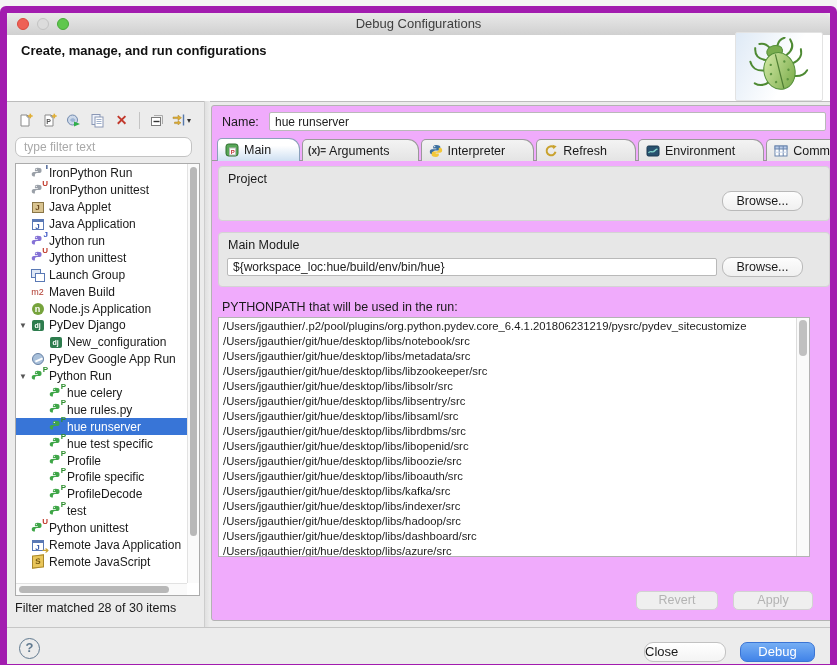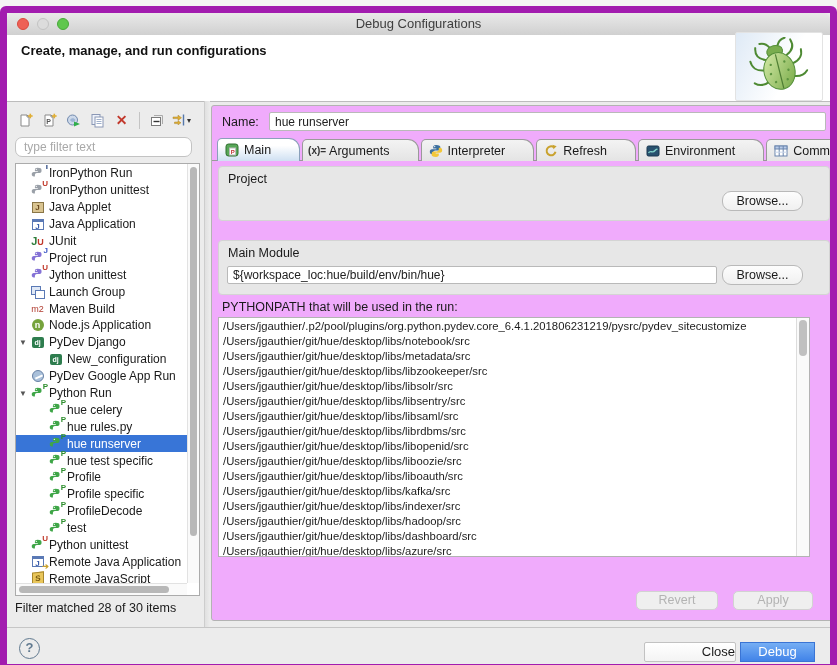--- a/index.html
+++ b/index.html
@@ -73,40 +73,40 @@
 
   .tabs{position:absolute;left:5px;top:32px;height:23px;display:flex;align-items:flex-end;z-index:2;}
   .tab{position:relative;height:22px;display:flex;align-items:center;gap:5px;padding:0 28px 0 7px;font-size:12.5px;color:#1a1a1a;box-sizing:border-box;border:1px solid #9a9a9a;border-bottom:none;border-radius:5px 11px 0 0;background:linear-gradient(#f3f3f3,#e4e4e4);margin-right:2px;}
   .tab.sel{background:linear-gradient(#ffffff 30%,#cfe0f2);border-color:#8aa0ba;height:23px;z-index:3;}
   .tabline{position:absolute;left:0;right:0;top:54px;height:1px;background:#9a9a9a;z-index:1;}
   .argtxt{font-size:10px;color:#333;font-weight:bold;letter-spacing:0;}
   .tabic{display:inline-flex;align-items:center;justify-content:center;width:14px;height:14px;}
 
   .group{position:absolute;left:6px;width:612px;height:55px;box-sizing:border-box;background:#e7e7e7;border:1px solid #d4d4d4;border-radius:4px;}
   .group.project{top:60px;}
-  .group.mainmodule{top:134px;padding-left:31px;}
+  .group.mainmodule{top:126px;padding-left:31px;}
   .grouplabel{position:absolute;left:9px;top:5px;font-size:12.5px;color:#1a1a1a;}
   .groupinput{position:absolute;left:8px;top:25px;width:490px;height:18px;box-sizing:border-box;border:1px solid #b9b9b9;border-radius:2px;background:#fff;font-size:12px;color:#222;padding:0 5px;outline:none;font-family:"Liberation Sans",sans-serif;}
   .browsebtn{position:absolute;left:503px;top:24px;width:81px;height:20px;box-sizing:border-box;border:1px solid #b9b9b9;border-radius:9px;background:linear-gradient(#fdfdfd,#f0f0f0);font-size:12.5px;color:#1a1a1a;text-align:center;line-height:18px;}
 
   .pplabel{position:absolute;left:10px;top:194px;font-size:12.5px;color:#1a1a1a;}
   .pplist{position:absolute;left:6px;top:211px;width:592px;height:240px;box-sizing:border-box;background:#fff;border:1px solid #b3b3b3;overflow:hidden;}
   .pprows{position:absolute;left:0;top:1px;right:13px;bottom:0;overflow:hidden;}
   .pprow{height:15px;line-height:15px;font-size:11.3px;color:#1c1c1c;padding-left:4px;white-space:nowrap;}
   .ppscroll{position:absolute;right:0;top:0;bottom:0;width:13px;background:#fafafa;border-left:1px solid #dcdcdc;box-sizing:border-box;}
   .ppscroll .thumb{position:absolute;left:2px;right:2px;top:2px;height:36px;background:#c0c0c0;border-radius:4px;}
 
   .smallbtn{position:absolute;top:485px;height:19px;box-sizing:border-box;border:1px solid #d2d2d2;border-radius:5px;background:#efefef;font-size:12.5px;color:#b3b3b3;text-align:center;line-height:17px;}
   .revert{left:424px;width:82px;}
   .apply{left:521px;width:80px;}
 
   
   .helpbtn{position:absolute;left:12px;top:10px;width:21px;height:21px;box-sizing:border-box;border:1.5px solid #60798f;border-radius:50%;color:#60798f;font-size:13px;font-weight:bold;text-align:center;line-height:18px;}
-  .closebtn{position:absolute;left:637px;top:14px;width:92px;height:20px;box-sizing:border-box;border:1px solid #c2c2c2;border-radius:2px;background:linear-gradient(#ffffff,#f4f4f4);font-size:13px;color:#1a1a1a;text-align:right;line-height:18px;}
-  .debugbtn{position:absolute;left:733px;top:14px;width:75px;height:20px;box-sizing:border-box;border:1px solid #3a74d4;border-radius:0;background:linear-gradient(#75aef4,#4183e8);font-size:13px;color:#fff;text-align:center;line-height:18px;}
+  .closebtn{position:absolute;left:637px;top:14px;width:82px;height:20px;box-sizing:border-box;border:1px solid #c2c2c2;border-radius:9px;background:linear-gradient(#ffffff,#f4f4f4);font-size:13px;color:#1a1a1a;text-align:left;line-height:18px;}
+  .debugbtn{position:absolute;left:733px;top:14px;width:75px;height:20px;box-sizing:border-box;border:1px solid #3a74d4;border-radius:7px;background:linear-gradient(#75aef4,#4183e8);font-size:13px;color:#fff;text-align:center;line-height:18px;}
 </style>
 </head>
 <body>
 
 <div class="window">
 
   <div class="titlebar">
     <span class="tl close"></span>
     <span class="tl min"></span>
     <span class="tl zoom"></span>
@@ -242,34 +242,27 @@
           <div class="tree-row">
             <span class="sp0"></span>
             <span class="ticon">
               <span class="javaapp">J</span>
             </span>
             <span>Java Application</span>
           </div>
           <div class="tree-row">
             <span class="sp0"></span>
             <span class="ticon">
-              <span class="junit"><span class="j">J</span><span class="u">U</span></span>
-            </span>
-            <span>JUnit</span>
-          </div>
-          <div class="tree-row">
-            <span class="sp0"></span>
-            <span class="ticon">
               <svg width="13" height="13" viewBox="0 0 12 12">
                 <path d="M6 0.8 C4.2 0.8 3.6 1.6 3.6 2.7 V3.9 H6.3 V4.5 H2.6 C1.3 4.5 0.7 5.4 0.7 6.6 C0.7 7.8 1.3 8.7 2.6 8.7 H3.6 V7.4 C3.6 6.4 4.4 5.6 5.4 5.6 H8 C9 5.6 9.7 4.8 9.7 3.8 V2.7 C9.7 1.6 8.9 0.8 6 0.8 Z" fill="#8572d6"></path>
                 <circle cx="4.9" cy="2.2" r="0.55" fill="#fff"></circle>
               </svg>
               <span class="badge" style="color:#3a55c4">J</span>
             </span>
-            <span>Project run</span>
+            <span>Jython run</span>
           </div>
           <div class="tree-row">
             <span class="sp0"></span>
             <span class="ticon">
               <svg width="13" height="13" viewBox="0 0 12 12">
                 <path d="M6 0.8 C4.2 0.8 3.6 1.6 3.6 2.7 V3.9 H6.3 V4.5 H2.6 C1.3 4.5 0.7 5.4 0.7 6.6 C0.7 7.8 1.3 8.7 2.6 8.7 H3.6 V7.4 C3.6 6.4 4.4 5.6 5.4 5.6 H8 C9 5.6 9.7 4.8 9.7 3.8 V2.7 C9.7 1.6 8.9 0.8 6 0.8 Z" fill="#8572d6"></path>
                 <circle cx="4.9" cy="2.2" r="0.55" fill="#fff"></circle>
               </svg>
               <span class="badge" style="color:#c0392b">U</span>
             </span>

